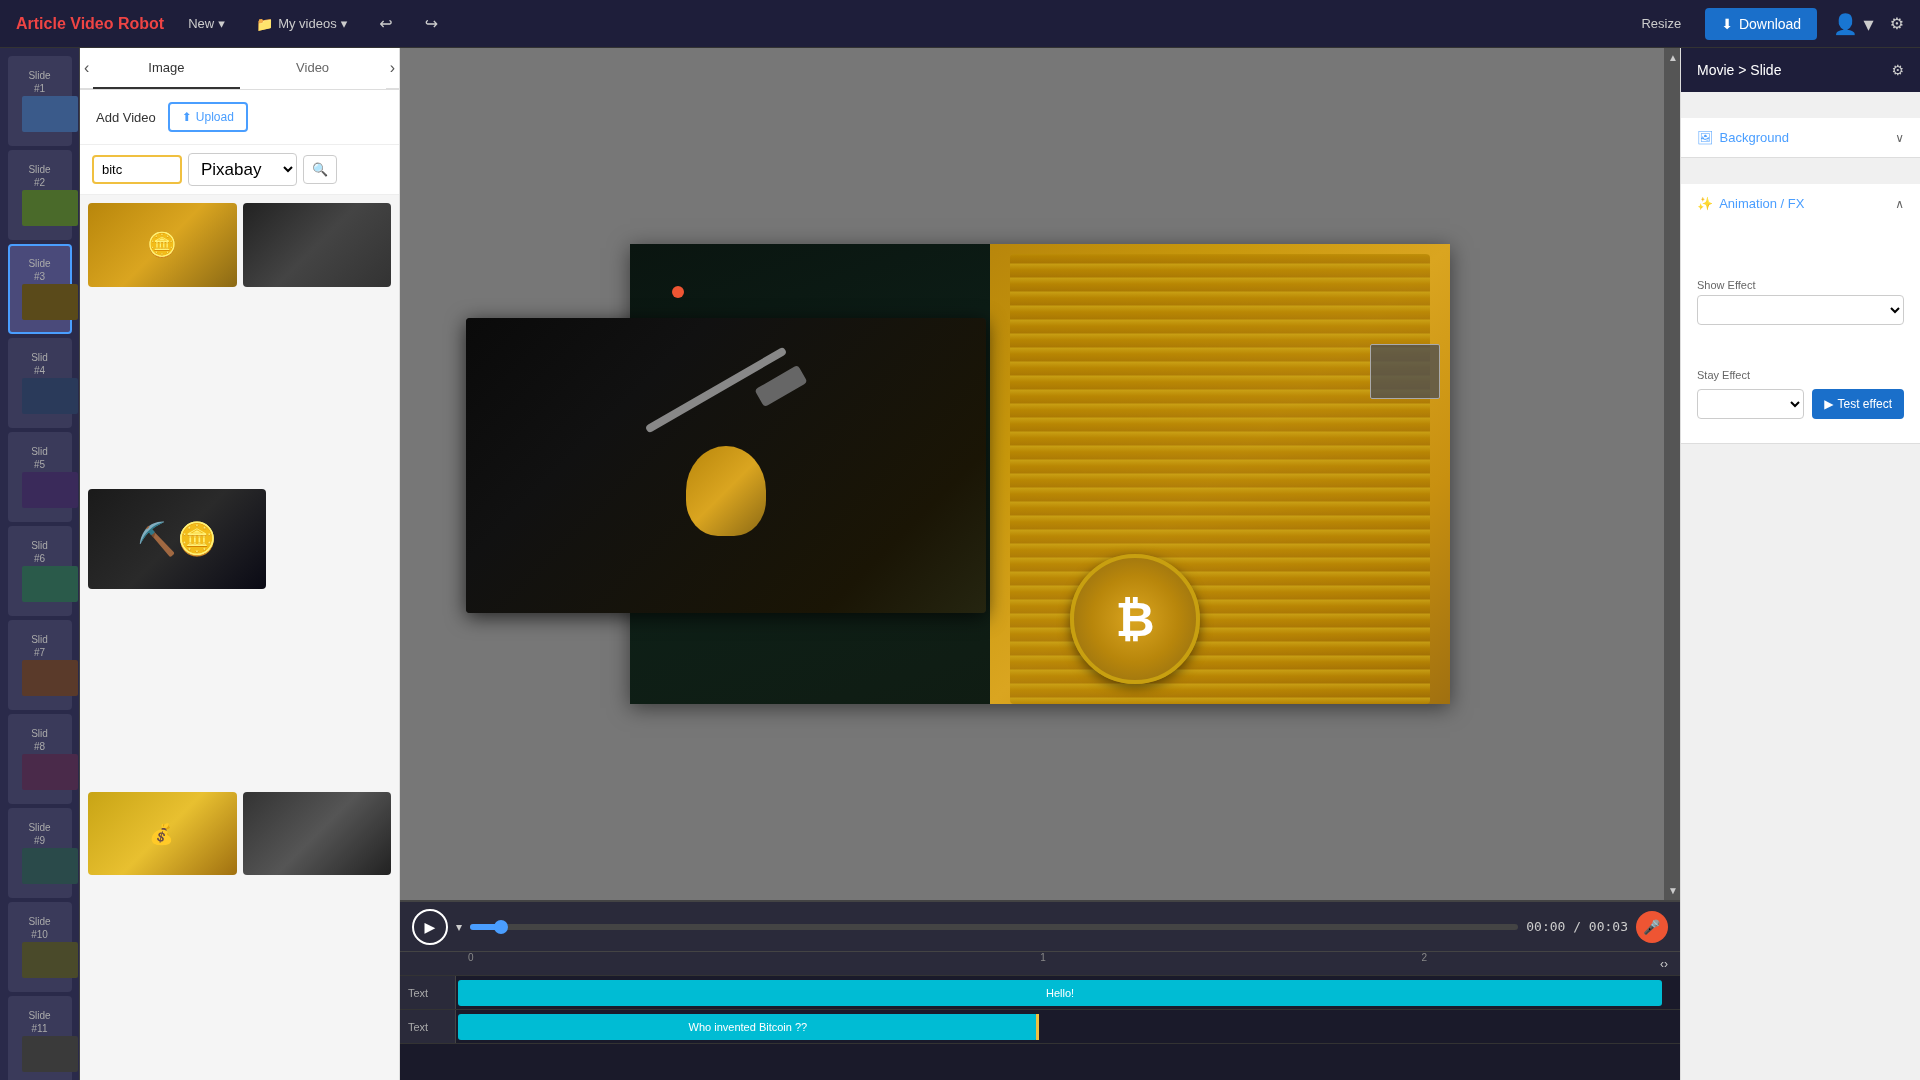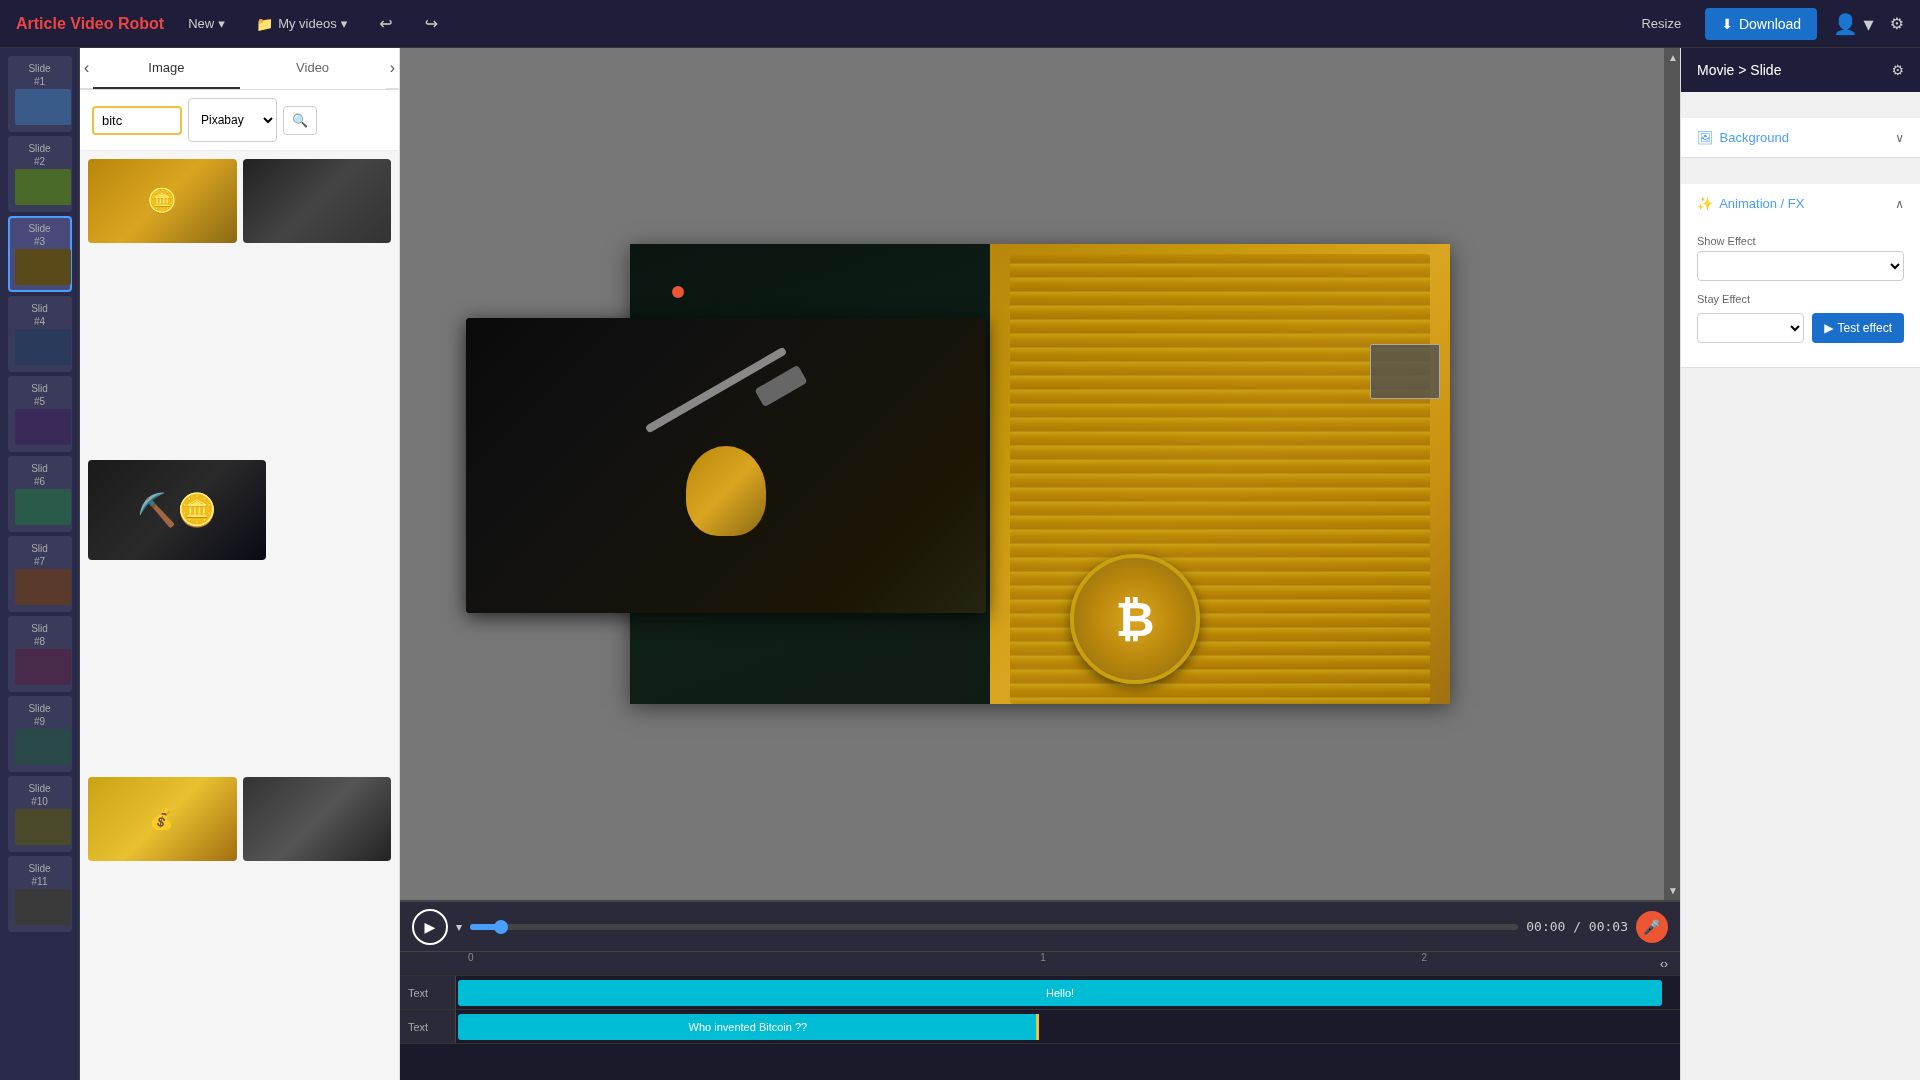--- a/index.html
+++ b/index.html
@@ -26,21 +26,21 @@
 
     
     #main { display: flex; height: calc(1080px - 48px); }
 
     
     #slides-panel {
       width: 80px; background: #2a2a4a; border-right: 1px solid #444;
       overflow-y: auto; display: flex; flex-direction: column; align-items: center; padding: 8px 0; gap: 4px;
     }
     .slide-thumb {
-      width: 64px; background: #3a3a5a; border-radius: 4px; padding: 5px;
+      width: 64px; background: #3a3a5a; border-radius: 4px; padding: 12px;
       cursor: pointer; border: 2px solid transparent; text-align: center;
     }
     .slide-thumb.active { border-color: #4a9eff; background: #4a4a7a; }
     .slide-thumb-label { font-size: 10px; color: #aaa; margin-bottom: 2px; }
     .slide-thumb-box { width: 56px; height: 36px; background: #555; border-radius: 2px; }
 
     
     #media-panel {
       width: 320px; background: #f5f5f5; border-right: 1px solid #ddd;
       display: flex; flex-direction: column; overflow: hidden;
@@ -68,21 +68,21 @@
     }
 
     .search-area {
       padding: 8px 12px; display: flex; gap: 6px; align-items: center; background: #fff; border-bottom: 1px solid #eee;
     }
     .search-input {
       border: 2px solid #f0c040; padding: 5px 8px; border-radius: 4px; font-size: 13px;
       width: 90px; outline: none;
     }
     .source-select {
-      border: 1px solid #ccc; padding: 13px 8px; border-radius: 4px; font-size: 12px; cursor: pointer; background: #fff;
+      border: 1px solid #ccc; padding: 5px 8px; border-radius: 4px; font-size: 17px; cursor: pointer; background: #fff;
     }
     .search-btn {
       background: #fff; border: 1px solid #ccc; border-radius: 4px; padding: 6px 8px; cursor: pointer; font-size: 13px;
     }
 
     .media-grid {
       flex: 1; overflow-y: auto; padding: 8px; display: grid; grid-template-columns: repeat(2, 1fr); gap: 6px;
     }
     .media-thumb {
       background: #ccc; border-radius: 4px; overflow: hidden; cursor: pointer; aspect-ratio: 16/9; position: relative;
@@ -179,21 +179,21 @@
     .right-section-header {
       display: flex; align-items: center; justify-content: space-between;
       padding: 12px 16px; cursor: pointer; background: #fff;
     }
     .right-section-title {
       font-size: 13px; color: #4a9eff; font-weight: 500; display: flex; align-items: center; gap: 6px;
     }
     .section-chevron { color: #666; font-size: 12px; }
 
     .right-section-content { padding: 12px 16px; }
-    .effect-row { margin-bottom: 12px; }
+    .effect-row { margin-bottom: 12px; margin-top: 44px; }
     .effect-label { font-size: 11px; color: #666; margin-bottom: 4px; }
     .effect-select-row { display: flex; gap: 8px; align-items: center; }
     .effect-select {
       flex: 1; border: 1px solid #ccc; padding: 6px 8px; border-radius: 4px;
       font-size: 12px; background: #fff; cursor: pointer;
     }
     .test-effect-btn {
       background: #1a6fca; color: #fff; border: none; border-radius: 4px;
       padding: 8px 12px; cursor: pointer; font-size: 12px; display: flex; align-items: center; gap: 4px;
       white-space: nowrap;
@@ -298,20 +298,27 @@
       <div class="media-nav" style="background:#fff; border-bottom:1px solid #ddd; padding:0;">
         <button class="nav-arrow">‹</button>
       </div>
       <div class="media-tab active">Image</div>
       <div class="media-tab">Video</div>
       <div class="media-nav" style="background:#fff; border-bottom:1px solid #ddd; padding:0;">
         <button class="nav-arrow">›</button>
       </div>
     </div>
 
+    <div class="add-video-area">
+      <span class="add-video-label">Add Video</span>
+      <button class="upload-btn">
+        <span>⬆</span>
+        <span>Upload</span>
+      </button>
+    </div>
 
     <div class="search-area">
       <input class="search-input" value="bitc" style="">
       <select class="source-select">
         <option>Pixabay</option>
         <option>Pexels</option>
         <option>Unsplash</option>
       </select>
       <button class="search-btn">🔍</button>
     </div>

